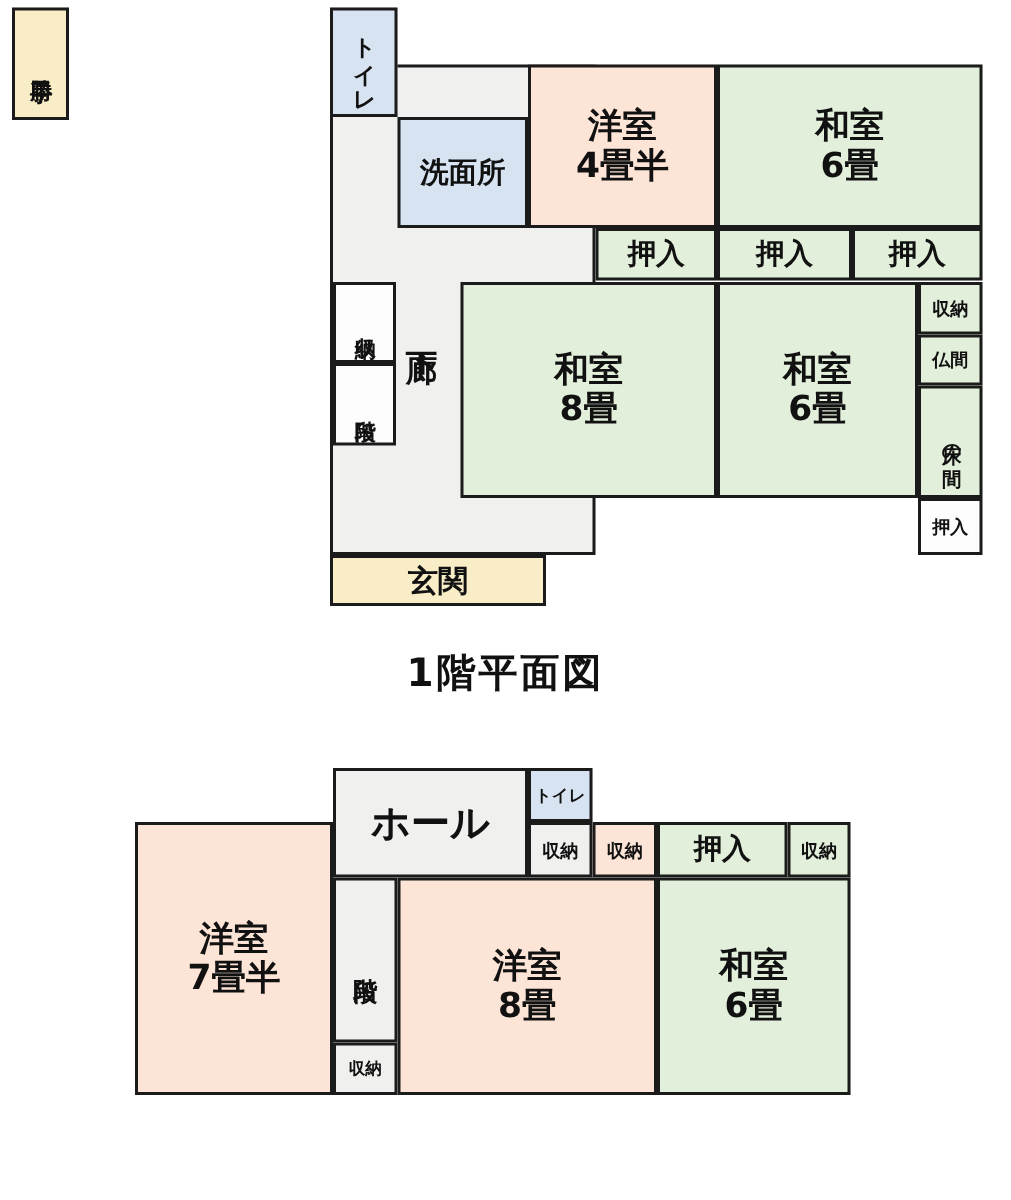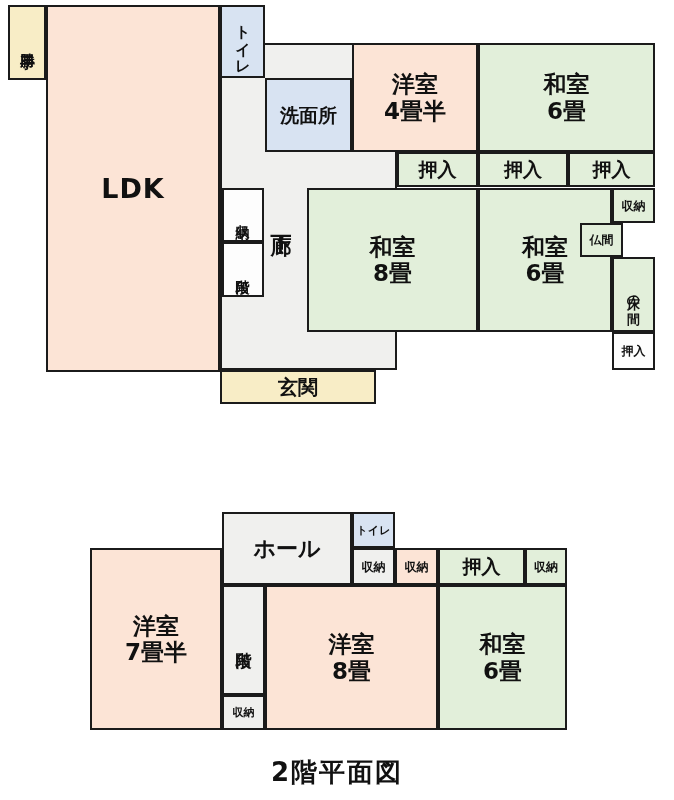--- a/index.html
+++ b/index.html
@@ -22,39 +22,36 @@
   .vert{writing-mode:vertical-rl;text-orientation:upright;letter-spacing:1px;line-height:1;}
   .two span{display:block;line-height:1.15;}
   .free-label{position:absolute;font-weight:800;color:var(--text,#111);}
   .caption{
     position:absolute;left:0;width:674px;text-align:center;
     font-weight:800;letter-spacing:2px;color:var(--text,#111);
   }
   .t11{font-size:11px;} .t12{font-size:12px;} .t13{font-size:13px;}
   .t14{font-size:14px;} .t15{font-size:15px;} .t16{font-size:16px;}
   .t19{font-size:19px;} .t20{font-size:20px;} .t21{font-size:21px;}
-  .t22{font-size:22px;} .t23{font-size:23px;text-align:center;} .t26{font-size:26px;}
+  .t22{font-size:26px;} .t23{font-size:23px;text-align:center;} .t26{font-size:26px;}
   .t27{font-size:27px;letter-spacing:1px;}
 </style>
 </head>
 <body>
 
 <div class="canvas">
 
   <div class="room hallw" style="left:220px;top:43px;width:177px;height:327px;">
     <span class="free-label vert t21" style="left:48px;top:172px;">廊下</span>
   </div>
 
   <div class="room ent vert t15" style="left:8px;top:5px;width:38px;height:75px;">
     <span>勝手口</span>
   </div>
 
-  <div class="room west t27" style="left:46px;top:5px;width:174px;height:367px;">
-    <span>LDK</span>
-  </div>
 
   <div class="room wet vert t15" style="left:220px;top:5px;width:45px;height:73px;">
     <span>トイレ</span>
   </div>
 
 
   <div class="room wet t19" style="left:265px;top:78px;width:87px;height:74px;">
     <span>洗面所</span>
   </div>
 
@@ -99,35 +96,36 @@
   <div class="room jp t23" style="left:478px;top:188px;width:134px;height:144px;">
     <div class="two">
       <span>和室</span>
       <span>6畳</span>
     </div>
   </div>
 
   <div class="room jp t12" style="left:612px;top:188px;width:43px;height:35px;">
     <span>収納</span>
   </div>
-  <div class="room jp t12" style="left:580px;top:223px;width:43px;height:34px;">
+  <div class="room jp t12" style="left:612px;top:223px;width:43px;height:34px;">
     <span>仏間</span>
   </div>
   <div class="room jp vert t13" style="left:612px;top:257px;width:43px;height:75px;">
     <span>床の間</span>
   </div>
 
   <div class="room plain t12" style="left:612px;top:332px;width:43px;height:38px;">
     <span>押入</span>
   </div>
 
-  <div class="room ent t20" style="left:220px;top:370px;width:156px;height:34px;">
+  <div class="room ent t20" style="left:220px;top:370px;width:144px;height:34px;">
     <span>玄関</span>
   </div>
 
+  <div class="caption t26" style="top:431px;">1階平面図</div>
 
   <div class="room west t23" style="left:90px;top:548px;width:132px;height:182px;">
     <div class="two">
       <span>洋室</span>
       <span>7畳半</span>
     </div>
   </div>
 
   <div class="room hallw t22" style="left:222px;top:512px;width:130px;height:73px;">
     <span>ホール</span>
@@ -164,15 +162,14 @@
     </div>
   </div>
 
   <div class="room jp t23" style="left:438px;top:585px;width:129px;height:145px;">
     <div class="two">
       <span>和室</span>
       <span>6畳</span>
     </div>
   </div>
 
-  <div class="caption t26" style="top:755px;">2階平面図</div>
 
 </div>
 
 </body></html>

